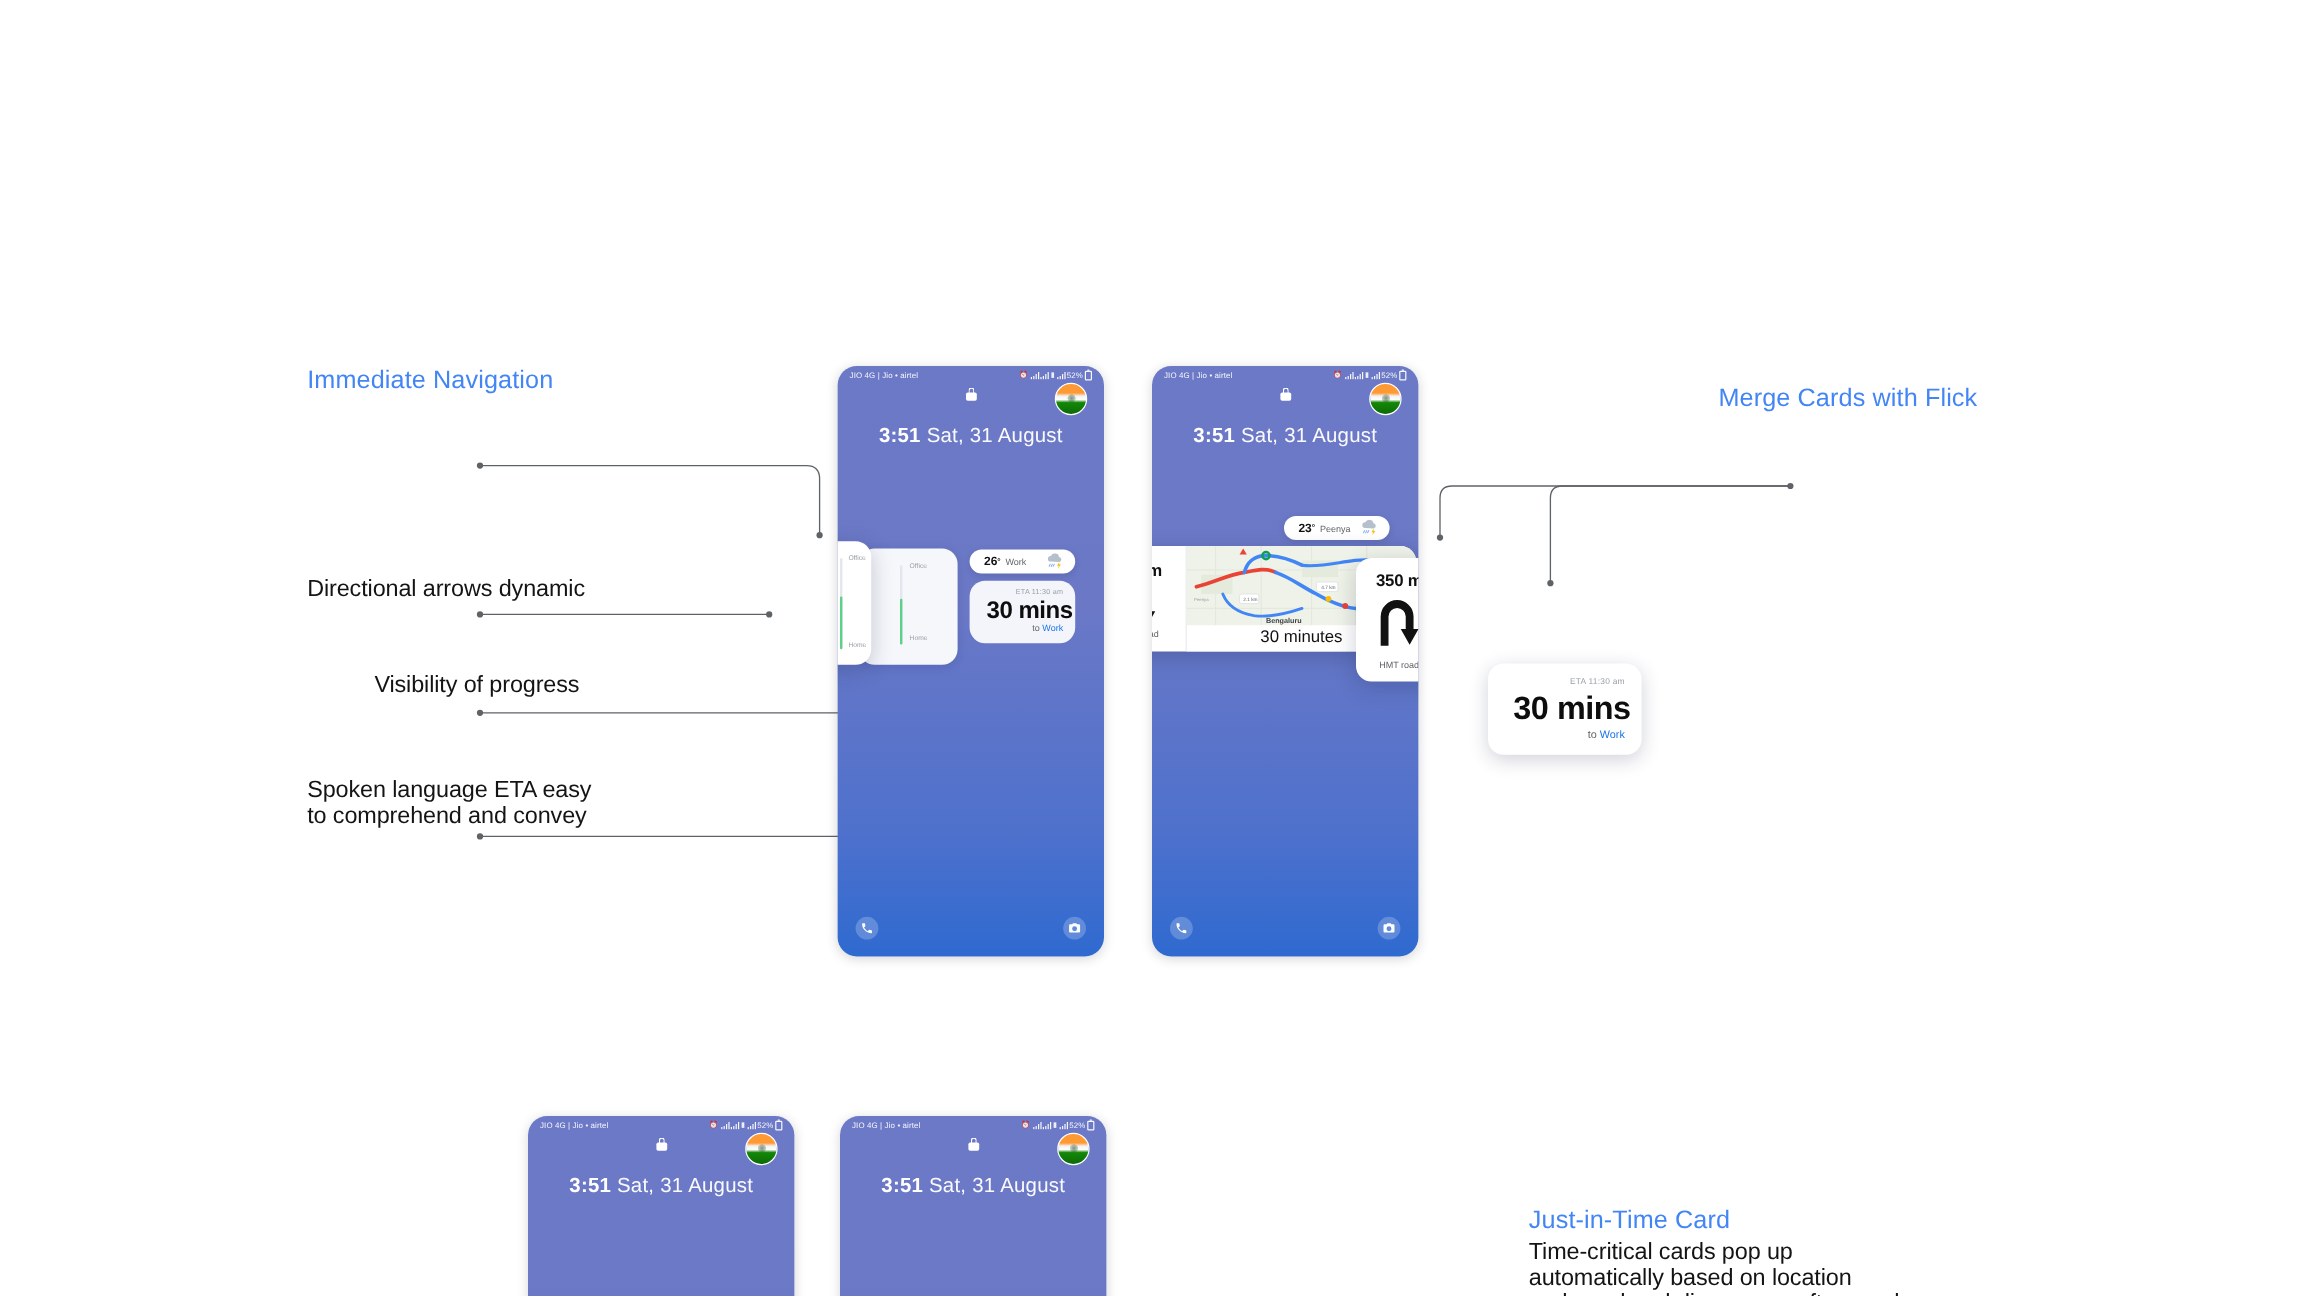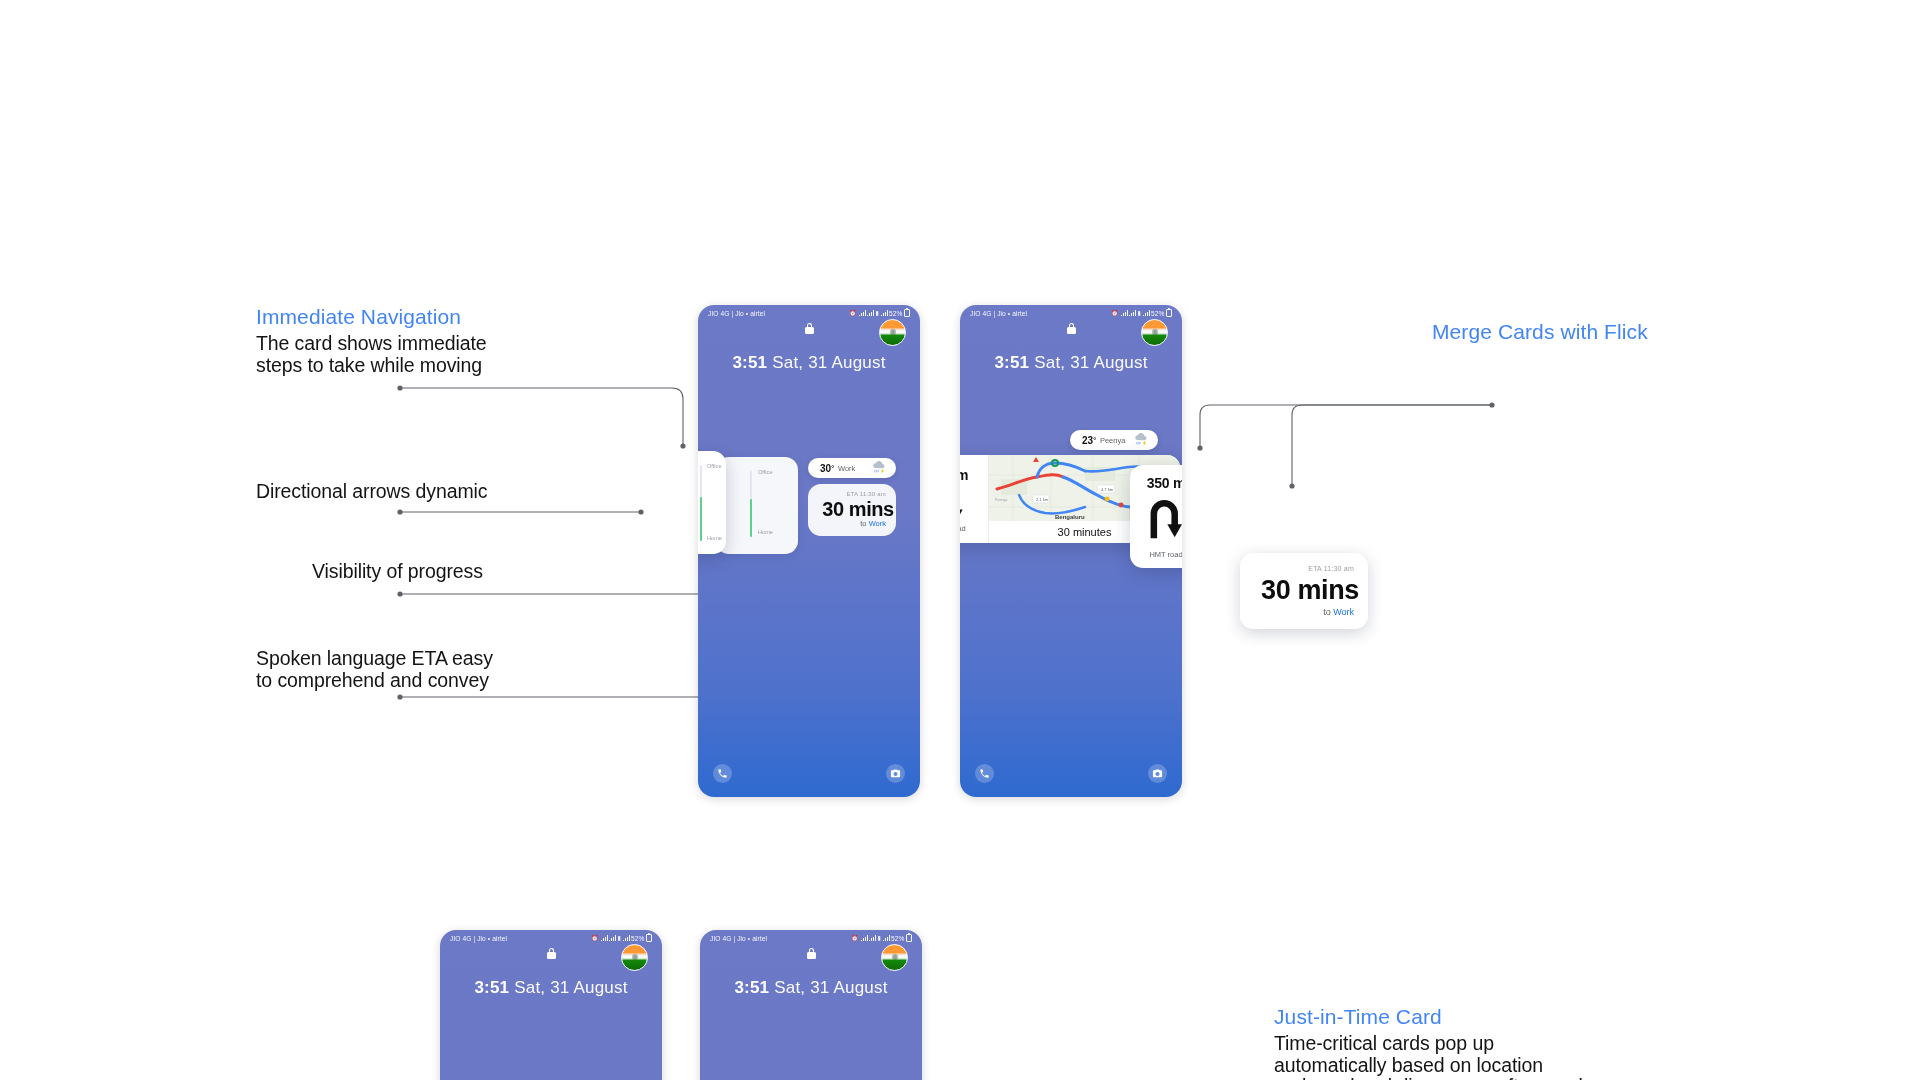--- a/index.html
+++ b/index.html
@@ -229,21 +229,21 @@
     position: absolute; font-size: 5.6px; color: #9aa0a6; white-space: nowrap;
   }
 
   
   .mapthumb {
     position: absolute; overflow: hidden; background: #eef1e9;
   }
   .mapthumb svg { display: block; }
   .map-mins {
     position: absolute; left: 0; width: 100%; bottom: 5px;
-    text-align: center; font-size: 11px; font-weight: 500; color: #111;
+    text-align: center; font-size: 14px; font-weight: 500; color: #111;
   }
   .map-strip {
     position: absolute; left: 0; bottom: 0; width: 100%; height: 22px; background: #fff;
   }
   .divider-v { position: absolute; top: 0; bottom: 0; width: 1px; background: #e8eaed; }
 </style>
 </head>
 <body>
 
 <div class="canvas">
@@ -272,22 +272,20 @@
       <circle cx="712" cy="561" r="2.6"></circle>
       <circle cx="860" cy="541" r="2.6"></circle>
       <circle cx="1492" cy="405" r="2.6"></circle>
       <circle cx="1292" cy="486" r="2.6"></circle>
       <circle cx="1200" cy="448" r="2.6"></circle>
     </g>
   </svg>
 
   <div class="ann" style="left:256px; top:303px;">
     <div class="ann-title">Immediate Navigation</div>
-    <div class="ann-body">The card shows immediate
-steps to take while moving</div>
   </div>
 
   <div class="ann-plain" style="left:256px; top:481px;">Directional arrows dynamic</div>
 
   <div class="ann-plain" style="left:312px; top:561px;">Visibility of progress</div>
 
   <div class="ann-plain" style="left:256px; top:648px;">Spoken language ETA easy
 to comprehend and convey</div>
 
   <div class="ann" style="left:1432px; top:318px;">
@@ -324,21 +322,21 @@
     </div>
 
     <div class="avatar" style="right:14px; top:14px;"></div>
 
     <div class="clockline" style="top:48px;">
       <b>3:51</b>
       <span>Sat, 31 August</span>
     </div>
 
     <div class="weather-pill" style="left:110px; top:153px; width:88px; height:20px;">
-      <span class="weather-temp">30</span>
+      <span class="weather-temp">26</span>
         <span class="weather-deg">°</span>
       <span class="weather-loc">Work</span>
       <span class="weather-ico">
         <svg viewBox="0 0 22 20" width="16" height="14">
           <path d="M6 10a3.4 3.4 0 0 1 .4-6.8A5 5 0 0 1 16 4.4a3.1 3.1 0 0 1 .4 6.1z" fill="#b6c0cc"></path>
           <path d="M5.5 13l-1.3 2.6M8 13.2l-1.3 2.6M10.4 13l-1.3 2.6" stroke="#8ab4f8" stroke-width="1.3" stroke-linecap="round" fill="none"></path>
           <path d="M16.6 10.6l-3 4.4h2.2l-1.3 3.6 3.8-5h-2.2z" fill="#fbbc04"></path>
         </svg>
       </span>
     </div>

